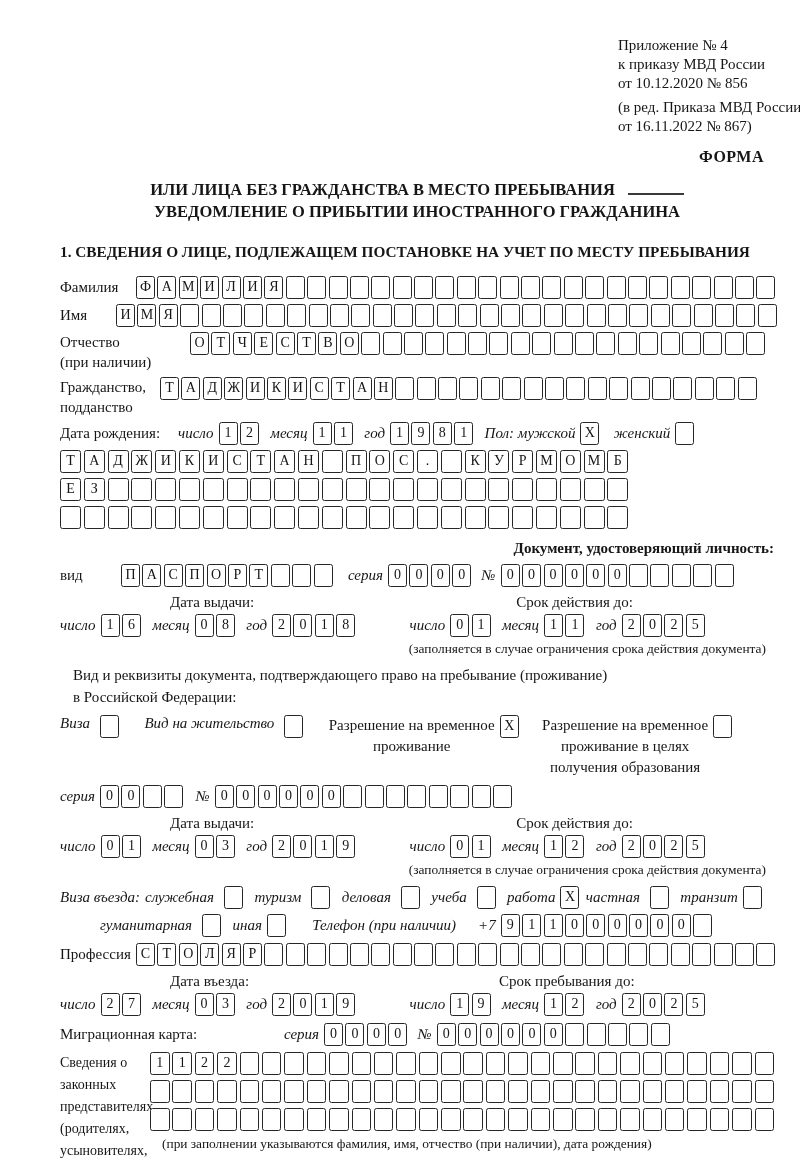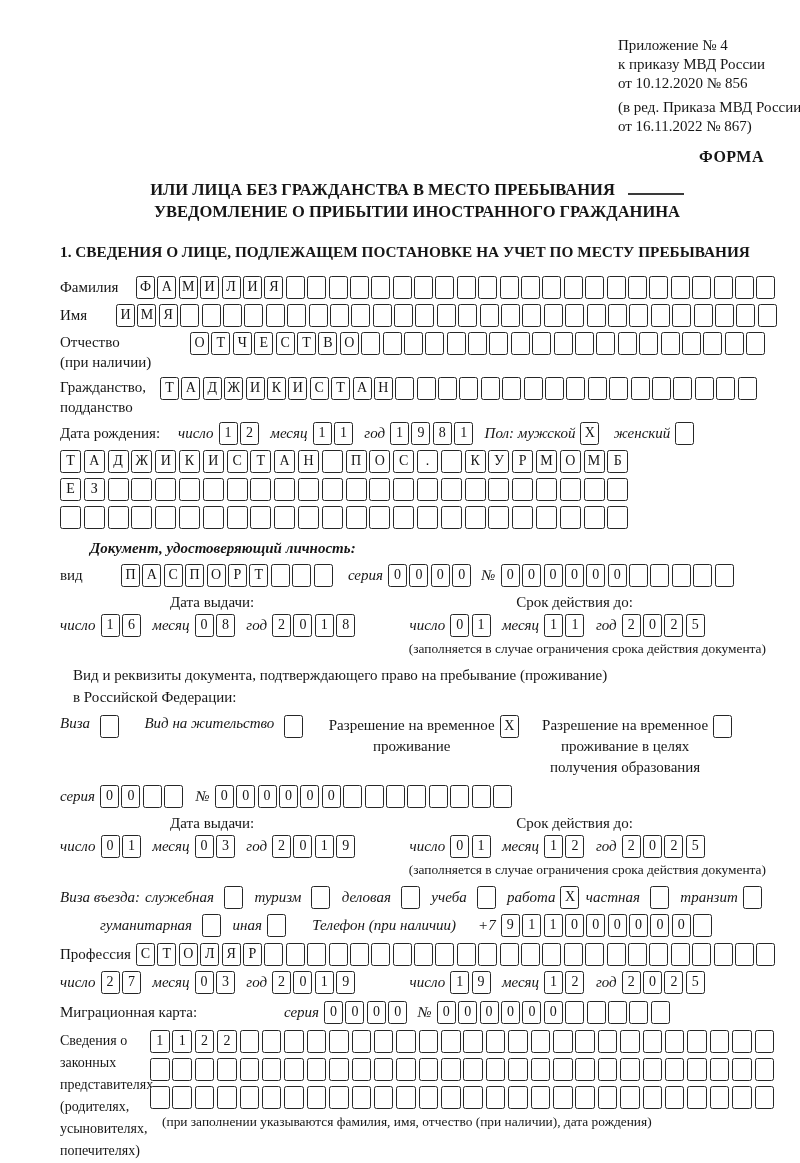--- a/index.html
+++ b/index.html
@@ -35,21 +35,21 @@
   }
   .cells.wide .cb { width:21px; margin-right:2.8px; }
   .cells.rep .cb { width:19.5px; margin-right:2.9px; }
   .chk { margin-left:5px; margin-right:9px; }
   
   .blk { display:flex; align-items:flex-start; margin-bottom:4px; }
   .blk-labels { flex:none; line-height:21px; white-space:nowrap; }
   .bp-l { width:143px; }
   .rep-l { width:90px; font-size:14px; line-height:22px; }
   .blk-cells .cells { display:flex; margin-bottom:5px; }
-  .doc-head { text-align:left; font-weight:bold; margin:6px 0 7px 30px;font-style:italic; }
+  .doc-head { text-align:right; font-weight:bold; margin:6px 0 7px 30px; }
   .dhead { display:flex; white-space:nowrap; margin:7px 0 3px; }
   .dhead .h1 { margin-left:110px; }
   .dhead .h2 { margin-left:262px; }
   .dgroup { display:inline-flex; align-items:center; }
   .cap { font-size:13.4px; }
   .cap-r { text-align:right; padding-right:8px; margin:-1px 0 8px; }
   .para { line-height:21.5px; margin:3px 13px 7px; }
   .optlab { flex:none; text-align:center; line-height:21px; }
   .rep-cap { margin-top:4px; margin-left:12px; }
 </style>
@@ -612,20 +612,24 @@
         <span class="cb"></span>
         <span class="cb"></span>
         <span class="cb"></span>
         <span class="cb"></span>
         <span class="cb"></span>
         <span class="cb"></span>
         <span class="cb"></span>
       </span>
   </div>
 
+  <div class="dhead">
+    <span class="h1">Дата въезда:</span>
+    <span class="h2" style="margin-left:250px">Срок пребывания до:</span>
+  </div>
 
   <div class="row">
     <span class="dgroup">
       <span class="dl">число</span>
       <span class="cells g">
           <span class="cb">2</span>
           <span class="cb">7</span>
         </span>
       <span class="dl">месяц</span>
       <span class="cells g">

